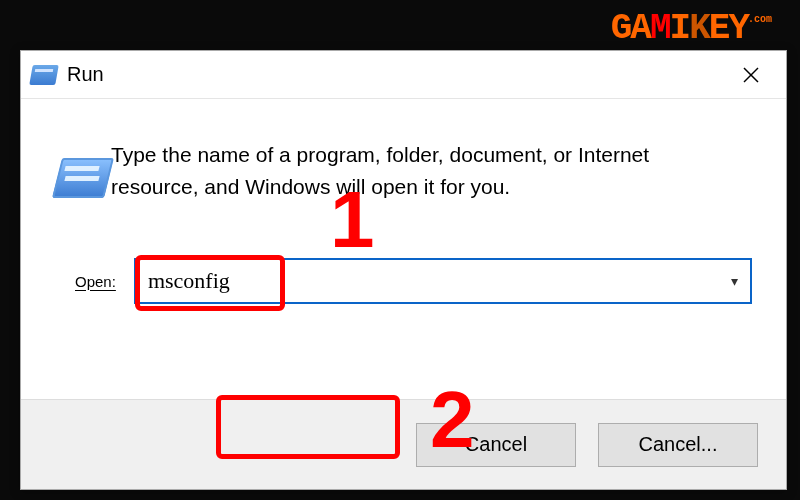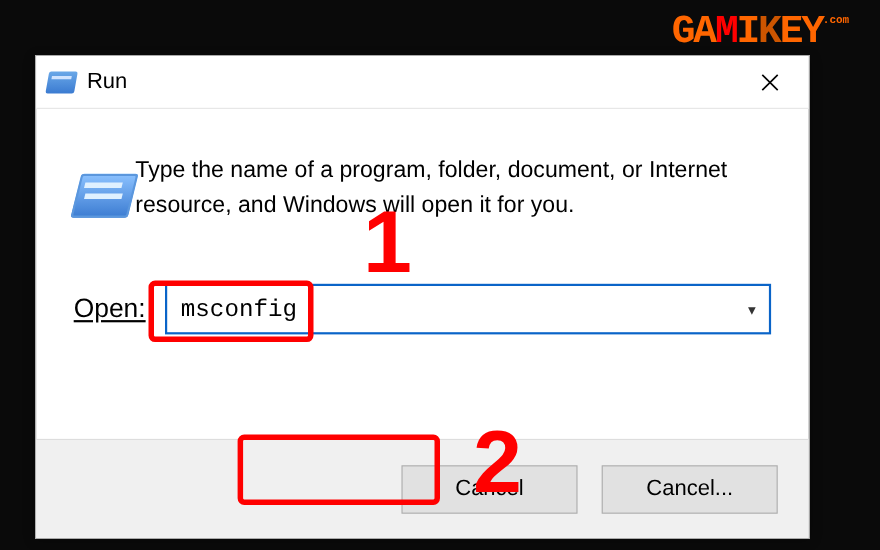--- a/index.html
+++ b/index.html
@@ -23,23 +23,23 @@
     }
     .watermark .g1 { color: #ff6600; }
     .watermark .m  { color: #ff0000; }
     .watermark .i  { color: #ff6600; }
     .watermark .k  { color: #cc5500; }
     .watermark .e  { color: #ff6600; }
     .watermark .y  { color: #ff6600; }
     .watermark .sub { font-size: 10px; letter-spacing: 0; color:#ff6600; vertical-align: top; position: relative; top: 6px;}
     .dialog {
       position: absolute;
-      left: 32px;
+      left: 20px;
       top: 50px;
-      width: 704px;
+      width: 767px;
       height: 440px;
       background: #ffffff;
       border: 1px solid #aaa;
       box-shadow: 0 2px 10px rgba(0,0,0,0.3);
     }
     .titlebar {
       height: 48px;
       display: flex;
       align-items: center;
       padding: 0 10px;
@@ -86,33 +86,33 @@
       transform: skewX(-14deg);
       position: absolute; top: 4px; left: 2px;
       box-shadow: inset 0 0 0 2px #5b97dd;
     }
     .runicon .slot1 { position:absolute; width:34px; height:5px; background:#dff0ff; top:12px; left:10px; transform: skewX(-14deg);}
     .runicon .slot2 { position:absolute; width:34px; height:5px; background:#dff0ff; top:22px; left:10px; transform: skewX(-14deg);}
     .instr-text { font-size: 21px; color: #000; line-height: 1.5; max-width: 580px;}
     .open-row {
       display: flex; align-items: center; gap: 18px; margin-top: 56px;
     }
-    .open-label { font-size: 24px; color:#000; text-decoration: underline; text-underline-offset: 3px;}
+    .open-label { font-size: 15px; color:#000; text-decoration: underline; text-underline-offset: 3px; margin-left: 20px;}
     .combo {
       flex: 1;
       height: 46px;
       border: 2px solid #0a64c8;
       background: #fff;
       position: relative;
       display: flex; align-items: center;
       padding: 0 40px 0 12px;
     }
     .combo-input {
       border: none; outline: none; width: 100%;
-      font-size: 22px; font-family: Liberation Mono, monospace; color:#000;
+      font-size: 22px; font-family: Liberation Serif, serif; color:#000;
       background: transparent;
     }
     .combo-caret {
       position: absolute; right: 12px; top: 50%; transform: translateY(-50%);
       font-size: 14px; color:#333;
     }
     .buttonbar {
       position: absolute;
       left: 0; right: 0; bottom: 0;
       height: 90px;

